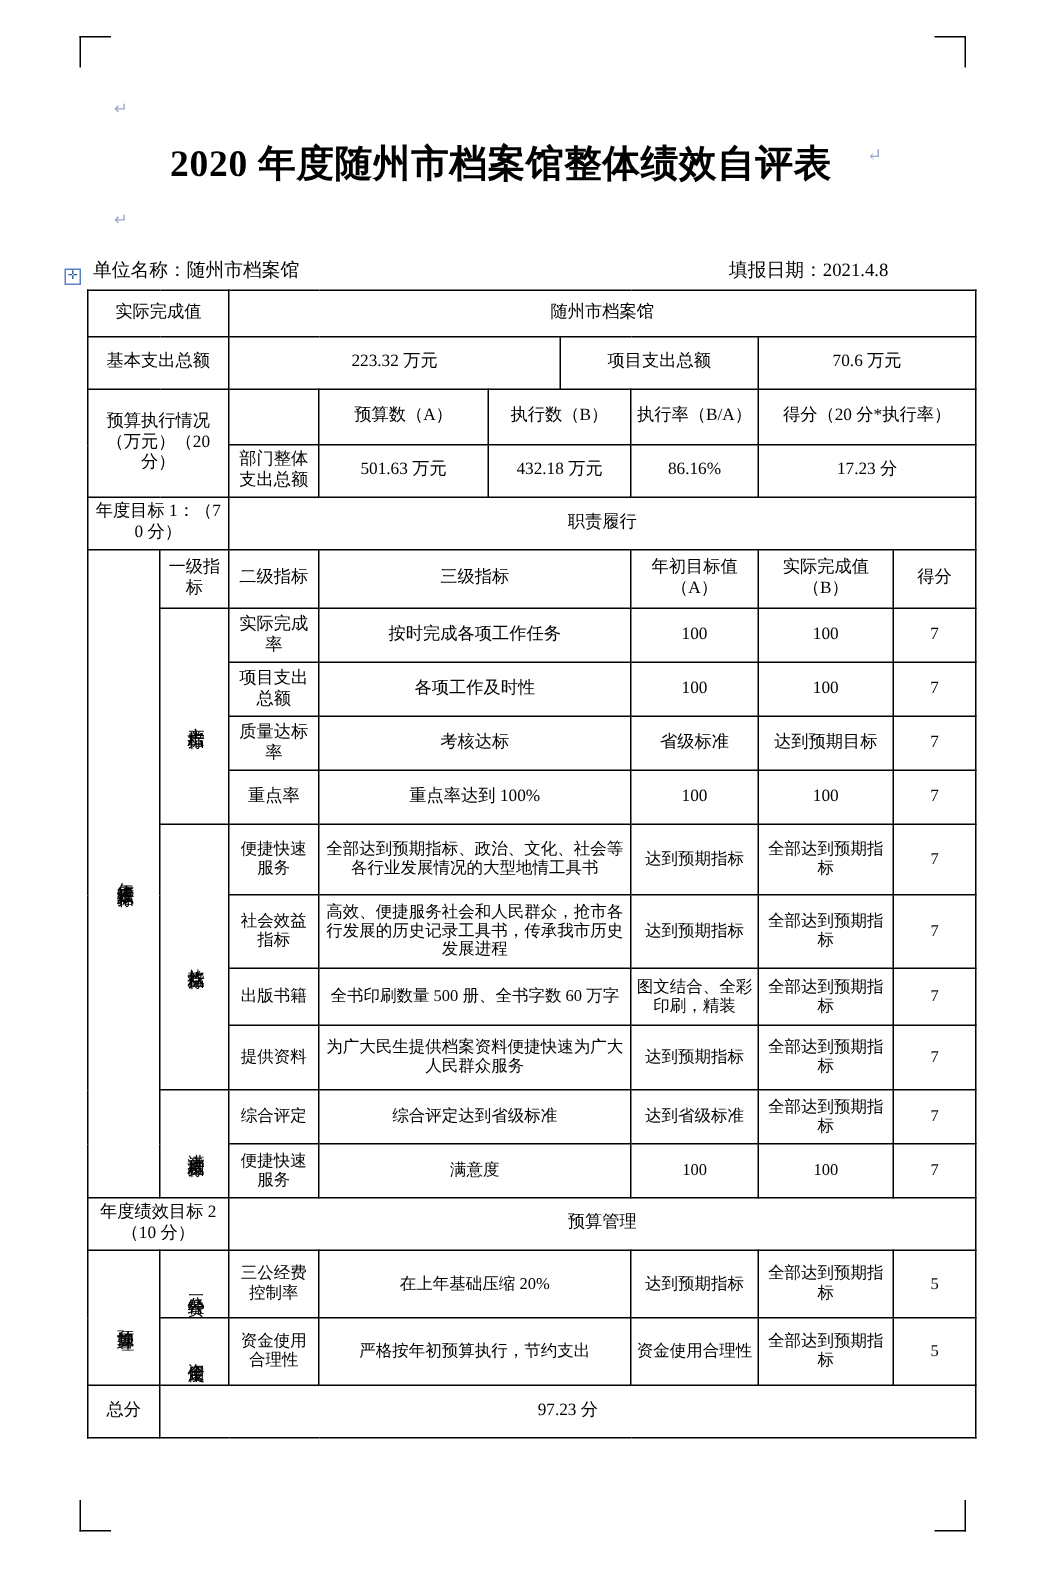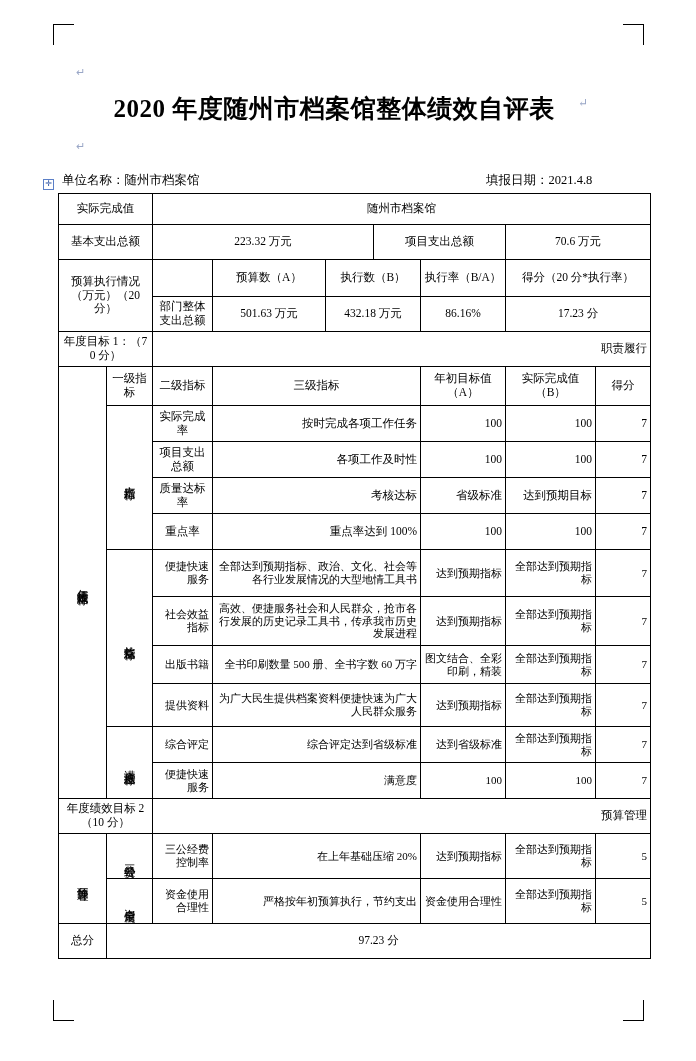--- a/index.html
+++ b/index.html
@@ -95,21 +95,21 @@
     font-size: 11.5px;
   }
   table.main td {
     border: 1px solid #000;
     padding: 2px 3px;
     vertical-align: middle;
     line-height: 1.18;
     word-break: break-all;
   }
   .c { text-align: center; }
-  .l { text-align: right; }
+  .l { text-align: center; }
   .sm { font-size: 11px; }
 
   .vertical {
     writing-mode: vertical-rl;
     text-orientation: upright;
     letter-spacing: 1px;
     margin: 0 auto;
     display: inline-block;
     line-height: 1.1;
   }

